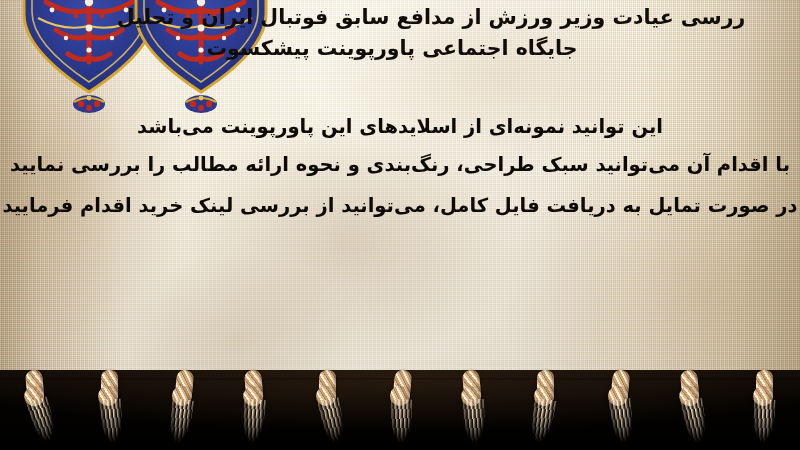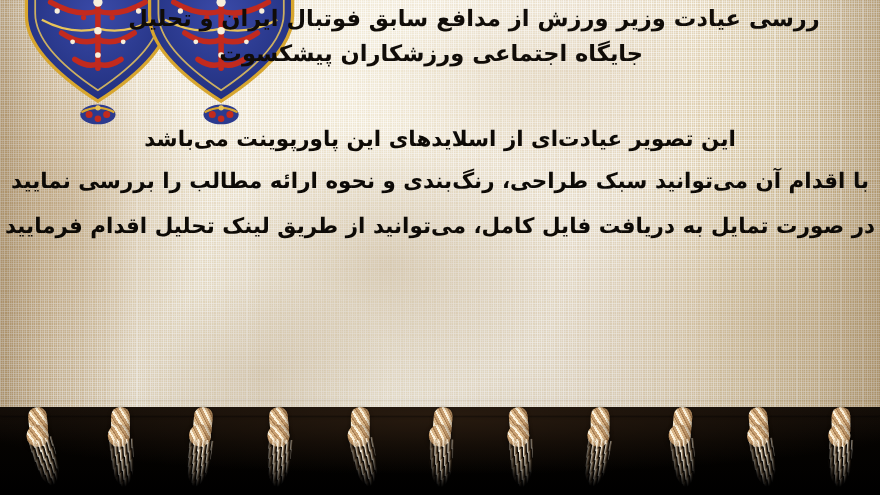--- a/index.html
+++ b/index.html
@@ -319,27 +319,27 @@
             <circle cx="83" cy="146" r="3.2"></circle>
           <circle cx="75" cy="150" r="3"></circle>
         </g>
         <circle cx="75" cy="140" r="2.4" fill="#e8c45a"></circle>
       </g>
     </svg>
   </div>
 
   <div class="title-block">
     <div class="title-line one">ررسی عیادت وزیر ورزش از مدافع سابق فوتبال ایران و تحلیل</div>
-    <div class="title-line two">جایگاه اجتماعی ورزشکاران پیشکسوت</div>
+    <div class="title-line two">جایگاه اجتماعی پاورپوینت پیشکسوت</div>
   </div>
 
   <div class="body-block">
-    <div class="body-line l1">این تصویر عیادت‌ای از اسلایدهای این پاورپوینت می‌باشد</div>
+    <div class="body-line l1">این توانید نمونه‌ای از اسلایدهای این پاورپوینت می‌باشد</div>
     <div class="body-line l2">با اقدام آن می‌توانید سبک طراحی، رنگ‌بندی و نحوه ارائه مطالب را بررسی نمایید</div>
-    <div class="body-line l3">در صورت تمایل به دریافت فایل کامل، می‌توانید از طریق لینک تحلیل اقدام فرمایید</div>
+    <div class="body-line l3">در صورت تمایل به دریافت فایل کامل، می‌توانید از بررسی لینک خرید اقدام فرمایید</div>
   </div>
 
   <div class="fringe">
     <div class="selvedge"></div>
     <div id="tassels">
         <div class="tassel" style="left: 20.3636px; transform: rotate(-5deg);">
           <div class="knot"></div>
           <div class="knot b"></div>
           <div class="brush" style="transform: rotate(-10.5deg);"></div>
         </div>

